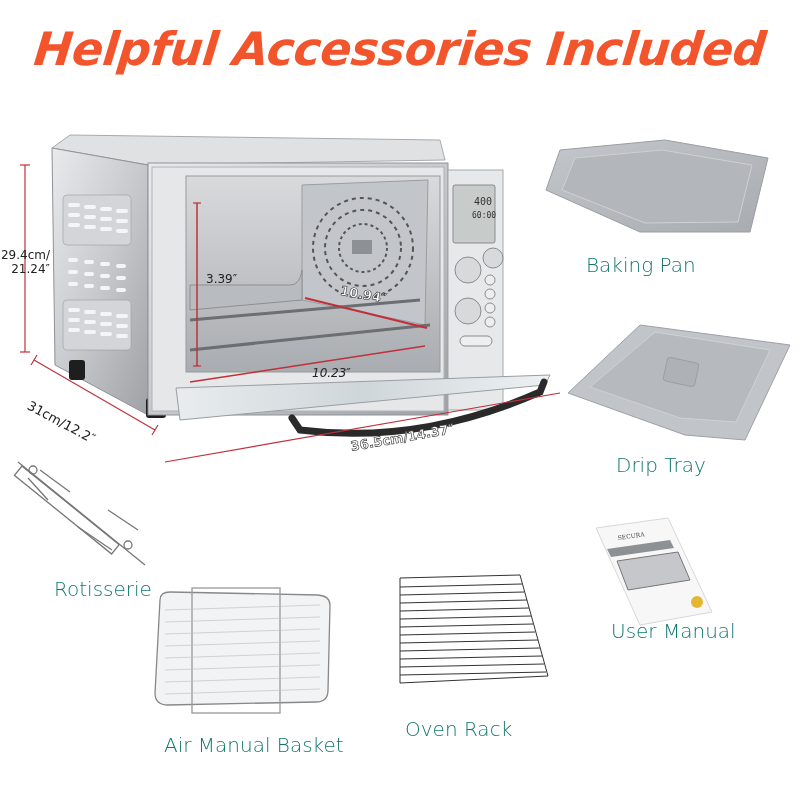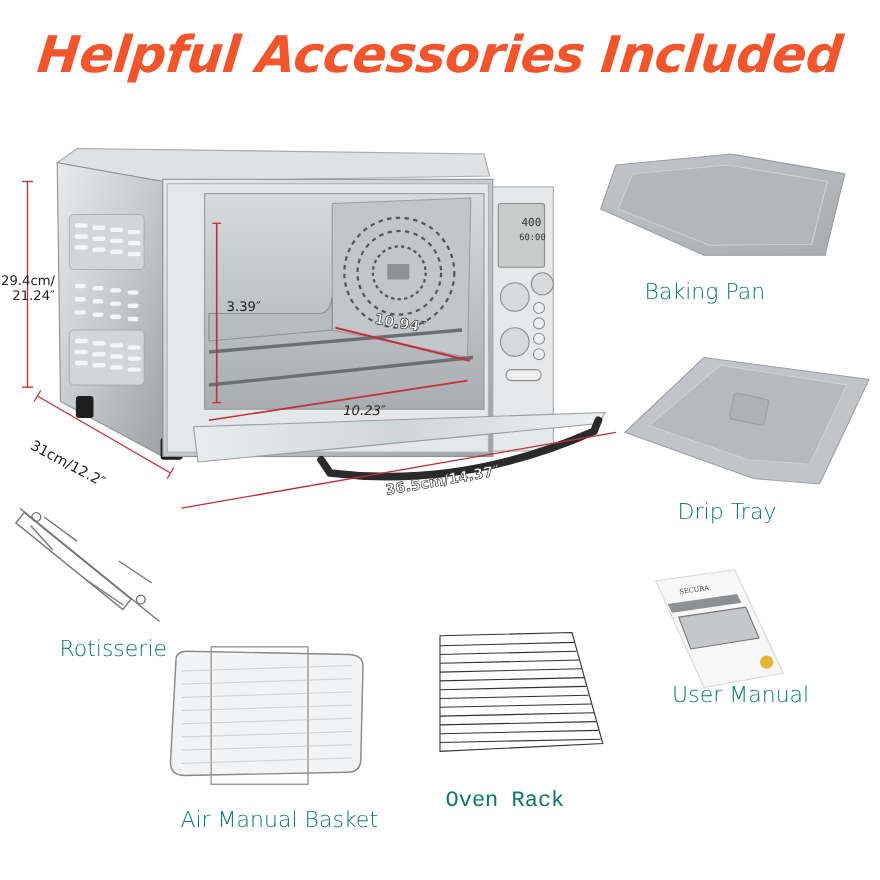--- a/index.html
+++ b/index.html
@@ -222,14 +222,14 @@
 <div class="abs dim" style="left:32px;top:398px;font-size:13px;transform:rotate(28deg);transform-origin:left top;">31cm/12.2″</div>
 <div class="abs dim-white" style="left:350px;top:430px;transform:rotate(-10deg);">36.5cm/14.37″</div>
 <div class="abs dim" style="left:206px;top:272px;">3.39″</div>
 <div class="abs dim-white" style="left:340px;top:287px;transform:rotate(10deg);">10.94″</div>
 <div class="abs dim" style="left:312px;top:366px;font-style:italic;">10.23″</div>
 
 <div class="abs label" style="left:586px;top:253px;">Baking Pan</div>
 <div class="abs label" style="left:616px;top:453px;text-align:right;">Drip Tray</div>
 <div class="abs label" style="left:34px;top:577px;margin-left:20px;">Rotisserie</div>
 <div class="abs label" style="left:164px;top:733px;">Air Manual Basket</div>
-<div class="abs label" style="left:405px;top:717px;font-family:Liberation Mono, monospace;">Oven Rack</div>
+<div class="abs label" style="left:405px;top:717px;">Oven Rack</div>
 <div class="abs label" style="left:611px;top:619px;">User Manual</div>
 
 </body></html>

